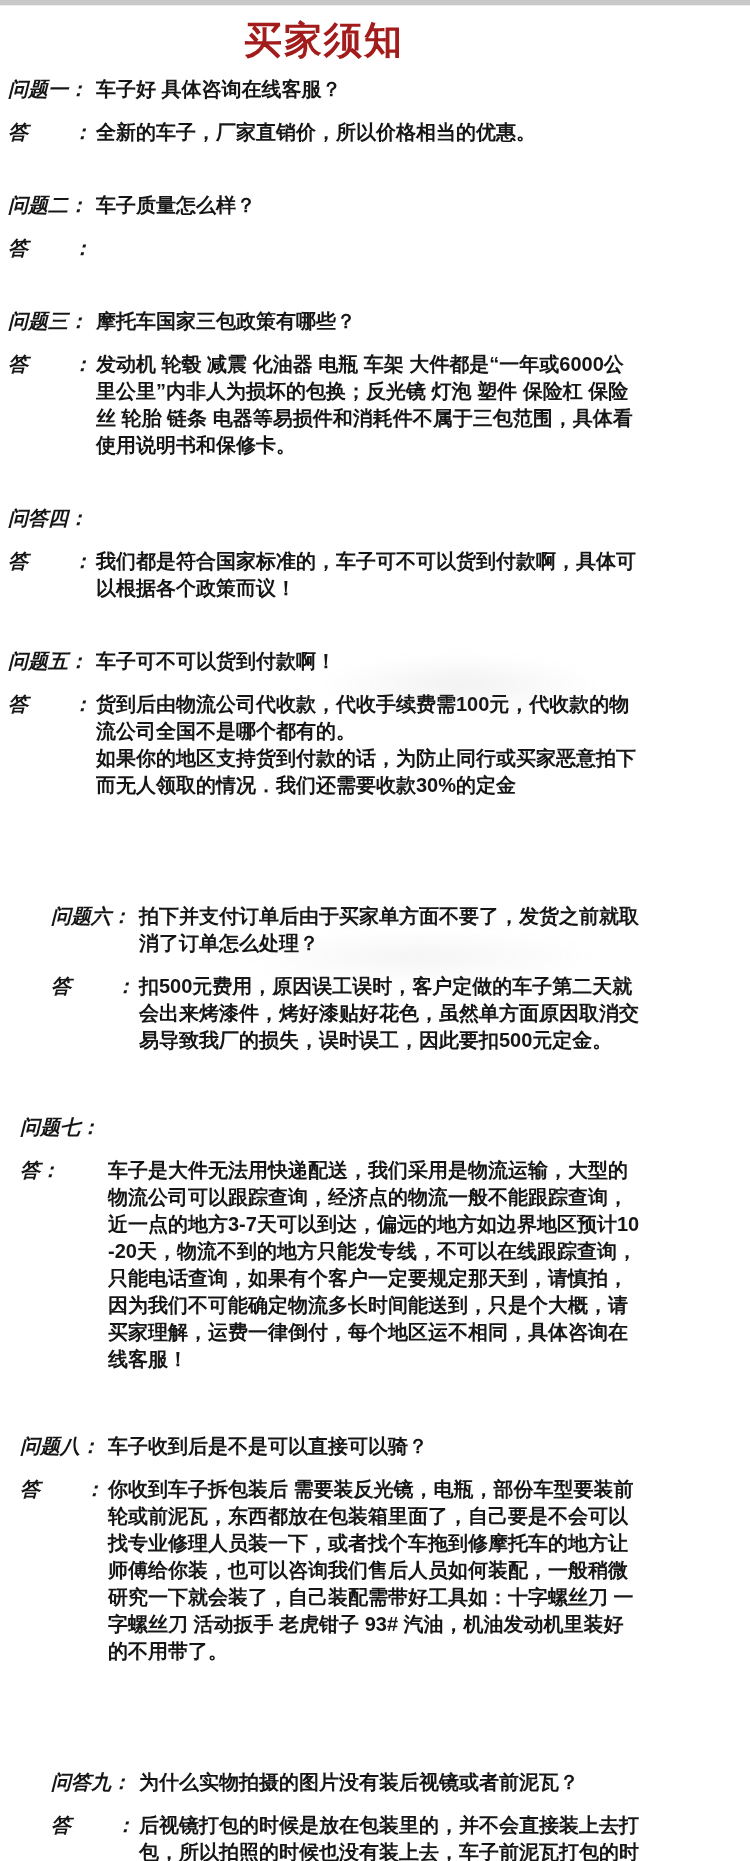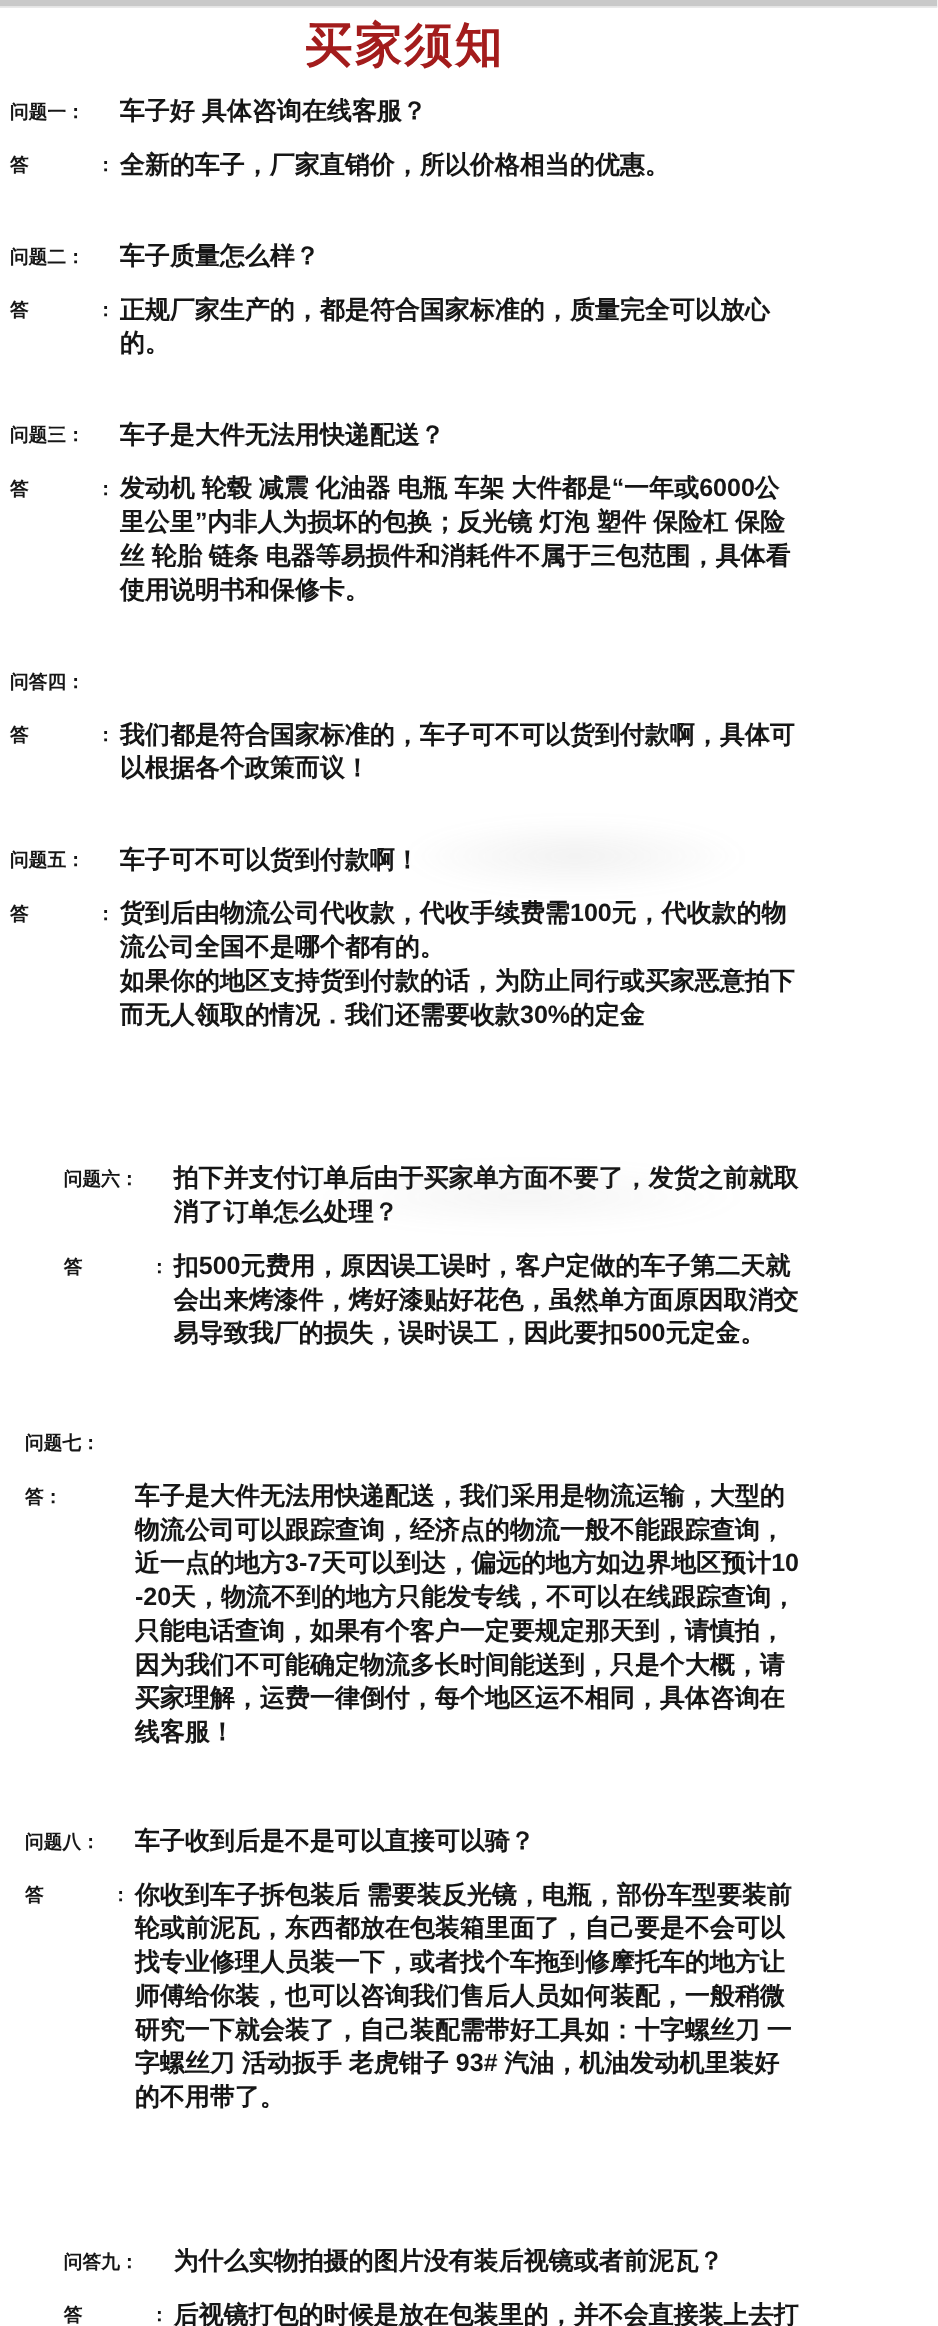--- a/index.html
+++ b/index.html
@@ -28,40 +28,40 @@
     box-sizing: content-box;
   }
   .page-title {
     margin-top: 12px;
     margin-bottom: 14px;
     text-align: center;
     font-size: 38px;
     line-height: 44px;
     letter-spacing: 2px;
     color: #a31c1c;
-    font-family: Liberation Mono, monospace;
   }
   .qa-block { }
   .gap-first   { margin-top: 14px; }
   .gap-normal  { margin-top: 46px; }
   .gap-large   { margin-top: 60px; margin-left: 12px; }
   .gap-xlarge  { margin-top: 104px; margin-left: 43px; }
   .qa-row {
     display: flex;
     align-items: flex-start;
   }
   .answer-row {
     margin-top: 16px;
   }
   .qa-label {
     flex: 0 0 88px;
     width: 88px;
-    font-size: 15px;
+    font-size: 20px;
     line-height: 27px;
     white-space: nowrap;
+    font-style: italic;
   }
   .answer-label {
     display: flex;
     justify-content: space-between;
     padding-right: 4px;
     box-sizing: border-box;
   }
   .answer-label.tight {
     justify-content: flex-start;
   }
@@ -114,28 +114,27 @@
   <section class="qa-block gap-normal">
     <div class="qa-row question-row">
       <div class="qa-label question-label">问题二：</div>
       <div class="qa-text question-text">车子质量怎么样？</div>
     </div>
     <div class="qa-row answer-row">
       <div class="qa-label answer-label">
         <span class="ans-char">答</span>
             <span class="ans-colon">：</span>
       </div>
-      <div class="qa-text answer-text">正规厂家生产的，都是符合国家标准的，质量完全可以放心的。</div>
     </div>
   </section>
 
   <section class="qa-block gap-normal">
     <div class="qa-row question-row">
       <div class="qa-label question-label">问题三：</div>
-      <div class="qa-text question-text">车子是大件无法用快递配送？</div>
+      <div class="qa-text question-text">摩托车国家三包政策有哪些？</div>
     </div>
     <div class="qa-row answer-row">
       <div class="qa-label answer-label">
         <span class="ans-char">答</span>
             <span class="ans-colon">：</span>
       </div>
       <div class="qa-text answer-text">发动机 轮毂 减震 化油器 电瓶 车架 大件都是“一年或6000公里公里”内非人为损坏的包换；反光镜 灯泡 塑件 保险杠 保险丝 轮胎 链条 电器等易损件和消耗件不属于三包范围，具体看使用说明书和保修卡。</div>
     </div>
   </section>
 

